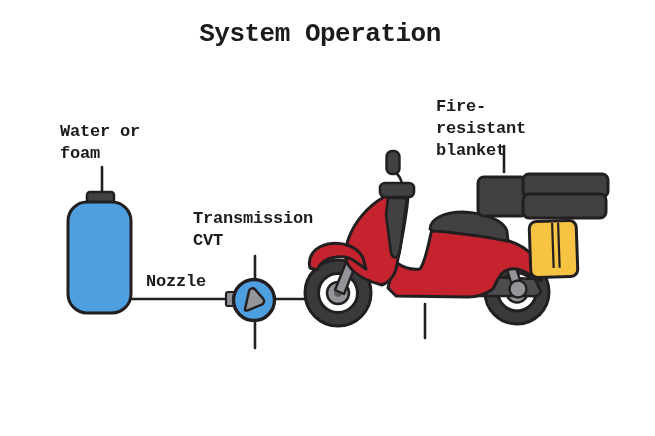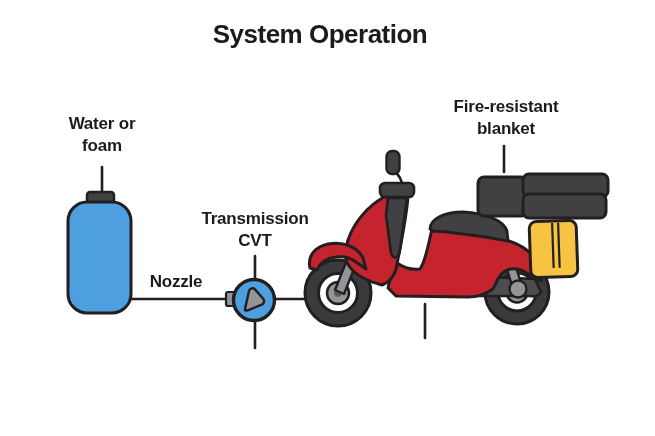--- a/index.html
+++ b/index.html
@@ -3,35 +3,35 @@
 <meta charset="utf-8">
 <style>
   :root{
     --liquid-blue:#4d9fdf; --body-red:#c5232e; --dark-gray:#414042;
     --mid-gray:#939598; --bar-gray:#4d4d4f; --cargo-yellow:#f7c343;
     --outline:#231f20; --text:#1b1b1b; --bg:#ffffff;
   }
   html,body{margin:0;padding:0;background:#fff;}
   .stage{
     position:relative;width:655px;height:436px;background:var(--bg);
-    font-family:Liberation Sans, sans-serif;color:var(--text);
+    font-family:Liberation Mono, monospace;color:var(--text);
     overflow:hidden;
   }
   svg.diagram{position:absolute;left:0;top:0;}
   .lbl{
-    position:absolute;transform:translateX(-50%);text-align:center;
+    position:absolute;transform:translateX(-50%);text-align:left;
     font-size:17px;font-weight:700;line-height:1.28;color:var(--text);
     letter-spacing:-0.2px;
   }
   .title{
     position:absolute;left:320px;top:19px;transform:translateX(-50%);
     font-size:26px;font-weight:700;letter-spacing:-0.5px;color:var(--text);
     white-space:nowrap;
   }
-  .w80{width:84px;} .w120{width:124px;} .w100{width:104px;} .w140{width:140px;} .w90{width:96px;}
+  .w80{width:84px;margin-top:8px;} .w120{width:124px;} .w100{width:104px;} .w140{width:140px;} .w90{width:96px;}
 </style>
 </head>
 <body>
 
 <div class="stage">
 
   <svg class="diagram" width="655" height="436" viewBox="0 0 655 436">
 
     <g stroke="var(--outline,#231f20)" stroke-width="2.6" stroke-linecap="round">
       <line x1="102" y1="167" x2="102" y2="191"></line>

